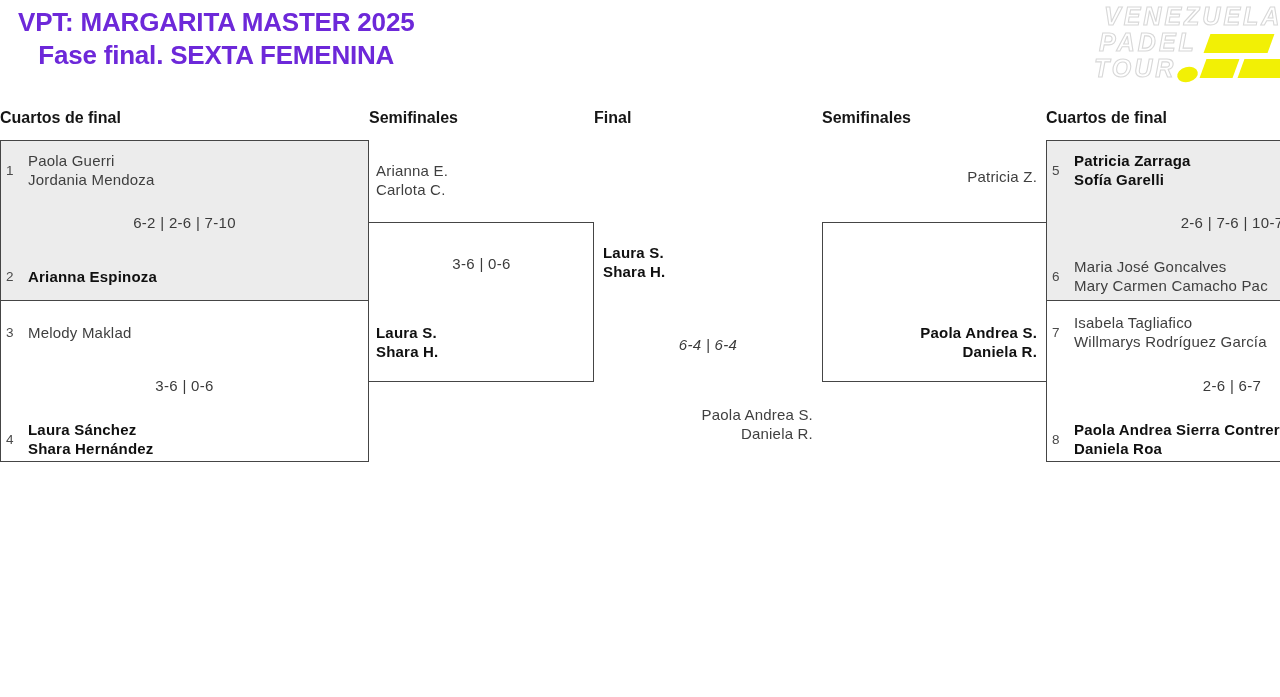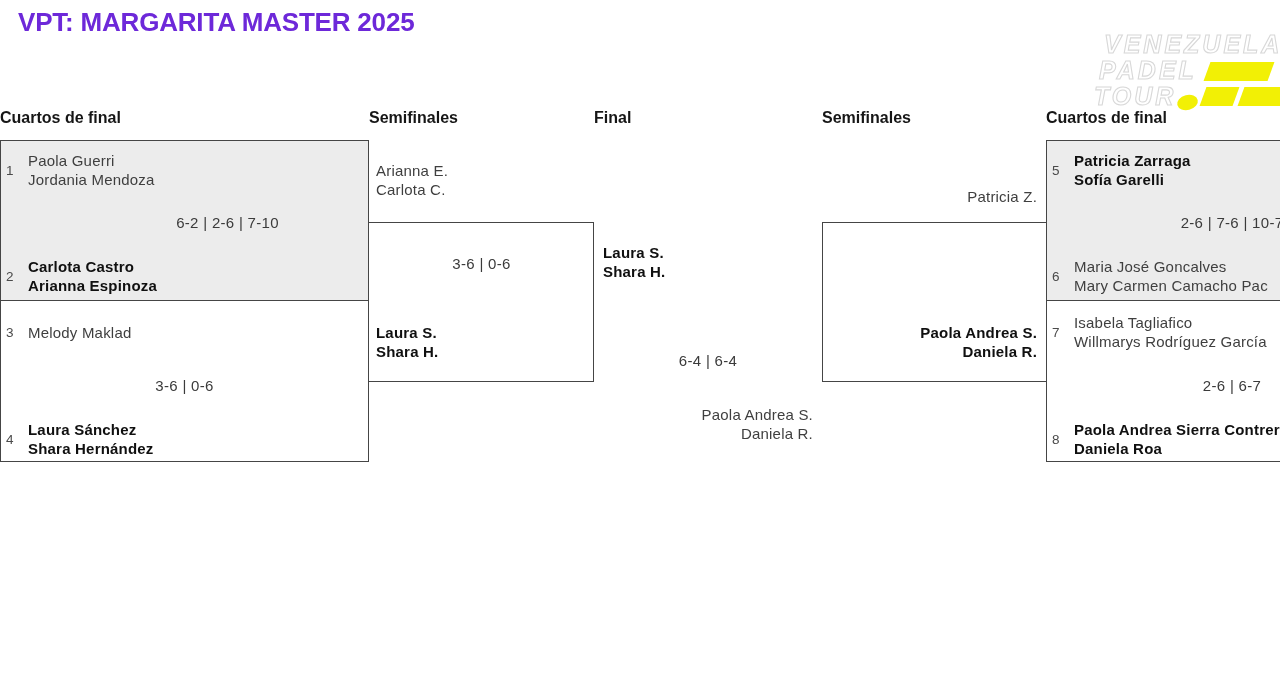--- a/index.html
+++ b/index.html
@@ -8,21 +8,21 @@
     background:#ffffff;font-family:"Liberation Sans",sans-serif;
     -webkit-font-smoothing:antialiased;
   }
   
   .page-title{
     position:absolute;left:18px;top:6px;
     font-size:26px;line-height:33px;font-weight:700;color:#6d28d9;
     letter-spacing:-0.2px;white-space:nowrap;text-align:center;
   }
   
-  .logo{position:absolute;left:1090px;top:0;width:190px;height:92px;margin-top:28px;}
+  .logo{position:absolute;left:1090px;top:0;width:190px;height:92px;}
   .logo-text{
     position:absolute;font-style:italic;font-weight:700;font-size:25px;line-height:26px;
     color:#ffffff;-webkit-text-stroke:1.1px #d8d8d8;letter-spacing:3px;white-space:nowrap;
   }
   .logo-shape{position:absolute;background:#F2F005;transform:skewX(-20deg);}
   .logo-dot{position:absolute;background:#F2F005;border-radius:50%;transform:rotate(-14deg);}
   
   .round-header{
     position:absolute;top:109px;text-align:left;
     font-size:16px;font-weight:700;color:#161616;white-space:nowrap;
@@ -49,20 +49,21 @@
     font-size:15px;line-height:17px;color:#3b3b3b;letter-spacing:0.3px;white-space:nowrap;
   }
 </style>
 </head>
 <body>
 
 <div id="app">
 
   <div class="page-title">
     <div>VPT: MARGARITA MASTER 2025</div>
+    <div>Fase final. SEXTA FEMENINA</div>
   </div>
 
   <div class="logo">
     <div class="logo-text" style="left:14px;top:3px;">VENEZUELA</div>
     <div class="logo-text" style="left:9px;top:29px;">PADEL</div>
     <div class="logo-text" style="left:4px;top:55px;">TOUR</div>
     <div class="logo-shape" style="left:117px;top:34px;width:64px;height:19px;"></div>
     <div class="logo-dot" style="left:87px;top:67px;width:21px;height:15px;"></div>
     <div class="logo-shape" style="left:113px;top:59px;width:33px;height:19px;"></div>
     <div class="logo-shape" style="left:151px;top:59px;width:46px;height:19px;"></div>
@@ -81,25 +82,24 @@
   <div class="box shaded" style="left:1046px;top:140px;width:372px;height:161px;"></div>
   <div class="box" style="left:1046px;top:300px;width:372px;height:162px;"></div>
 
   <div class="team" style="left:6px;top:150px;width:350px;">
     <span class="seed">1</span>
     <span class="names">
       <span class="line">Paola Guerri</span>
       <span class="line">Jordania Mendoza</span>
     </span>
   </div>
-  <div class="score" style="left:0;top:214px;width:369px;padding-left:43px;">6-2 | 2-6 | 7-10</div>
+  <div class="score" style="left:0;top:214px;width:369px;">6-2 | 2-6 | 7-10</div>
   <div class="team winner" style="left:6px;top:256px;width:350px;">
     <span class="seed">2</span>
     <span class="names">
-      <span class="line">Carlota Castro</span>
       <span class="line">Arianna Espinoza</span>
     </span>
   </div>
 
   <div class="team" style="left:6px;top:312px;width:350px;">
     <span class="seed">3</span>
     <span class="names">
       <span class="line">Melody Maklad</span>
       <span class="line"></span>
     </span>
@@ -126,29 +126,29 @@
       <span class="line">Shara H.</span>
     </span>
   </div>
 
   <div class="team winner" style="left:603px;top:242px;width:200px;">
     <span class="names">
       <span class="line">Laura S.</span>
       <span class="line">Shara H.</span>
     </span>
   </div>
-  <div class="score" style="left:594px;top:352px;width:228px;">6-4 | 6-4</div>
+  <div class="score" style="left:594px;top:336px;width:228px;font-style:italic;">6-4 | 6-4</div>
   <div class="team align-right" style="left:594px;top:404px;width:219px;">
     <span class="names">
       <span class="line">Paola Andrea S.</span>
       <span class="line">Daniela R.</span>
     </span>
   </div>
 
-  <div class="team align-right" style="left:822px;top:176px;width:215px;">
+  <div class="team align-right" style="left:822px;top:156px;width:215px;">
     <span class="names">
       <span class="line">Patricia Z.</span>
     </span>
   </div>
   <div class="team winner align-right" style="left:822px;top:322px;width:215px;">
     <span class="names">
       <span class="line">Paola Andrea S.</span>
       <span class="line">Daniela R.</span>
     </span>
   </div>

